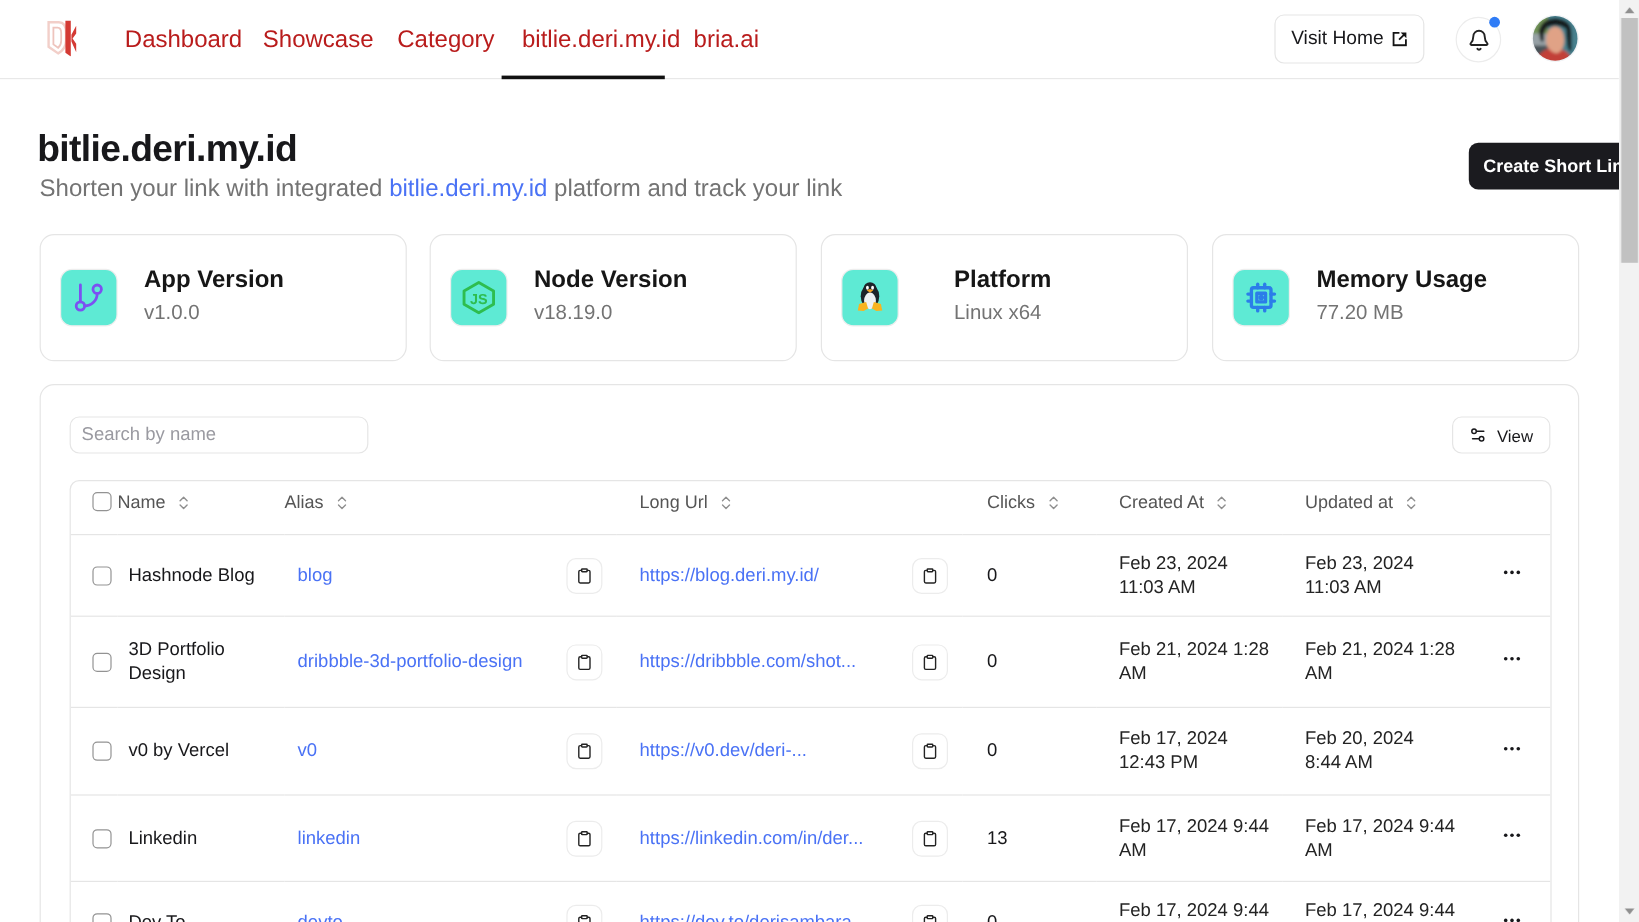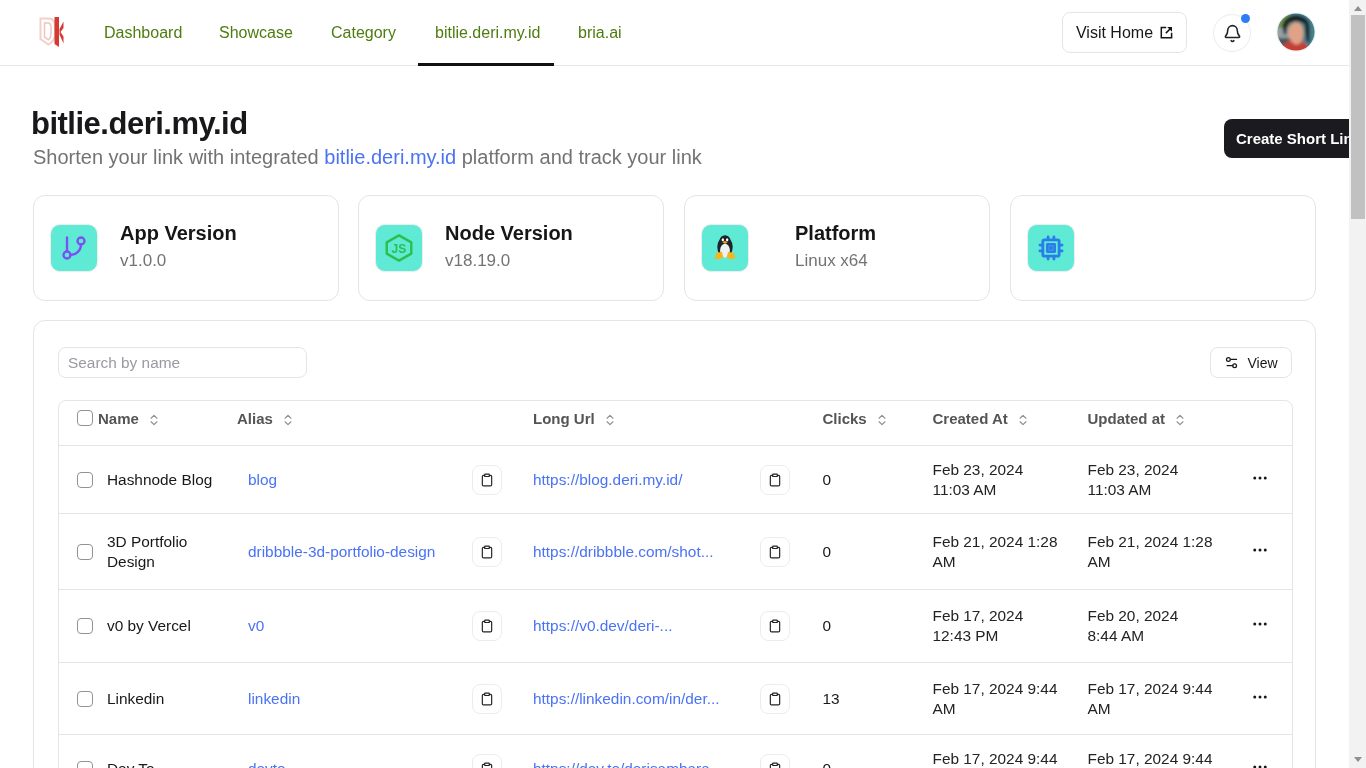--- a/index.html
+++ b/index.html
@@ -7,21 +7,21 @@
   font-family:"Liberation Sans", sans-serif; color:#18181b; }
 .abs { position:absolute; }
 
 #sbar { position:fixed; top:0; right:0; width:17px; height:768px; background:#f2f2f2; z-index:50; }
 #sbar .thumb { position:absolute; left:1.5px; width:14px; top:15px; height:204px; background:#c1c1c1; }
 #sbar .arr { position:absolute; left:4.5px; width:0; height:0; border-left:4px solid transparent; border-right:4px solid transparent; }
 #sbar .up { top:6px; border-bottom:5px solid #8f8f8f; }
 #sbar .dn { bottom:6px; border-top:5px solid #8f8f8f; }
 
 header { position:absolute; top:0; left:0; width:1349px; height:66px; background:#fff; border-bottom:1px solid #e8e8e8; }
-.navlink { position:absolute; top:0; height:66px; line-height:66px; font-size:16px; color:#4d7c0f; font-weight:400; }
+.navlink { position:absolute; top:0; height:66px; line-height:66px; font-size:20px; color:#b91c1c; font-weight:400; }
 #underline { position:absolute; left:418px; top:63px; width:136px; height:3px; background:#111; }
 #visithome { position:absolute; left:1062px; top:12px; width:125px; height:41px; border:1px solid #e5e5e5; border-radius:8px; display:flex; align-items:center; justify-content:center; gap:7px; font-size:16px; }
 #bellbtn { position:absolute; left:1213px; top:14px; width:38px; height:38px; border:1px solid #ececec; border-radius:50%; display:flex; align-items:center; justify-content:center; }
 #belldot { position:absolute; left:1241px; top:14px; width:9px; height:9px; border-radius:50%; background:#2f7cf6; }
 #avatar { position:absolute; left:1276px; top:12px; width:40px; height:40px; border-radius:50%; overflow:hidden; }
 
 #h1 { position:absolute; left:31px; top:108px; font-size:31px; line-height:1; font-weight:700; letter-spacing:-0.5px; }
 #sub { position:absolute; left:33px; top:147px; font-size:20px; line-height:1; color:#737373; }
 #sub a { color:#4a72f5; text-decoration:none; }
 #createbtn { position:absolute; left:1224px; top:119px; width:149px; height:39px; background:#1b1b1f; color:#fff; border-radius:8px; display:flex; align-items:center; justify-content:center; font-size:15px; font-weight:700; }
@@ -32,21 +32,21 @@
 .cardtxt .t { font-size:20px; font-weight:700; line-height:28px; color:#161616; }
 .cardtxt .v { font-size:17px; color:#737373; line-height:23px; margin-top:2px; }
 
 #tcard { position:absolute; left:33px; top:320px; width:1283px; height:640px; border:1px solid #e5e5e5; border-radius:12px; }
 #search { position:absolute; left:24px; top:26px; width:249px; height:31px; border:1px solid #e5e5e5; border-radius:8px; display:flex; align-items:center; padding-left:9px; font-size:15.4px; color:#9a9aa1; }
 #viewbtn { position:absolute; left:1176px; top:26px; width:82px; height:31px; border:1px solid #e5e5e5; border-radius:8px; display:flex; align-items:center; justify-content:center; gap:8px; font-size:14px; color:#18181b; }
 #twrap { position:absolute; left:24px; top:78.5px; width:1235px; border:1px solid #e5e5e5; border-radius:8px; overflow:hidden; }
 table { border-collapse:collapse; table-layout:fixed; width:1233px; font-size:15.4px; }
 th, td { vertical-align:middle; text-align:left; font-weight:400; padding:0; }
 tr { border-bottom:1px solid #e5e5e5; }
-th { height:45px; color:#555; font-weight:700; font-size:15px; }
+th { height:45px; color:#555; font-weight:400; font-size:15px; }
 th .thv { position:relative; top:-4px; }
 th .cb { position:relative; top:-5px; }
 .cb { width:16px; height:16px; border:1px solid #939393; border-radius:4px; background:#fff; }
 td.ck, th.ck { padding-left:18px; }
 td.nm { padding-left:9px; }
 td.al { padding-left:11px; }
 td.act { padding-left:8px; }
 .pl19 { padding-left:19px; }
 .pl21 { padding-left:18.5px; }
 .pl23 { padding-left:20.5px; }
@@ -172,20 +172,24 @@
         <path d="M14.5 2.5v2.5"></path>
         <path d="M9.5 19v2.5"></path>
         <path d="M14.5 19v2.5"></path>
         <path d="M2.5 9.5h2.5"></path>
         <path d="M2.5 14.5h2.5"></path>
         <path d="M19 9.5h2.5"></path>
         <path d="M19 14.5h2.5"></path>
         <circle cx="12" cy="12" r="0.8" fill="#2b7de9"></circle>
       </svg>
   </div>
+  <div class="cardtxt">
+      <div class="t">Memory Usage</div>
+      <div class="v">77.20 MB</div>
+    </div>
 </div>
 
 <div id="tcard">
   <div id="search">Search by name</div>
   <div id="viewbtn">
     <svg width="15" height="15" viewBox="0 0 24 24" fill="none" stroke="#18181b" stroke-width="2" stroke-linecap="round" stroke-linejoin="round">
         <path d="M20 7h-9"></path>
         <path d="M14 17H5"></path>
         <circle cx="17" cy="17" r="3"></circle>
         <circle cx="7" cy="7" r="3"></circle>

